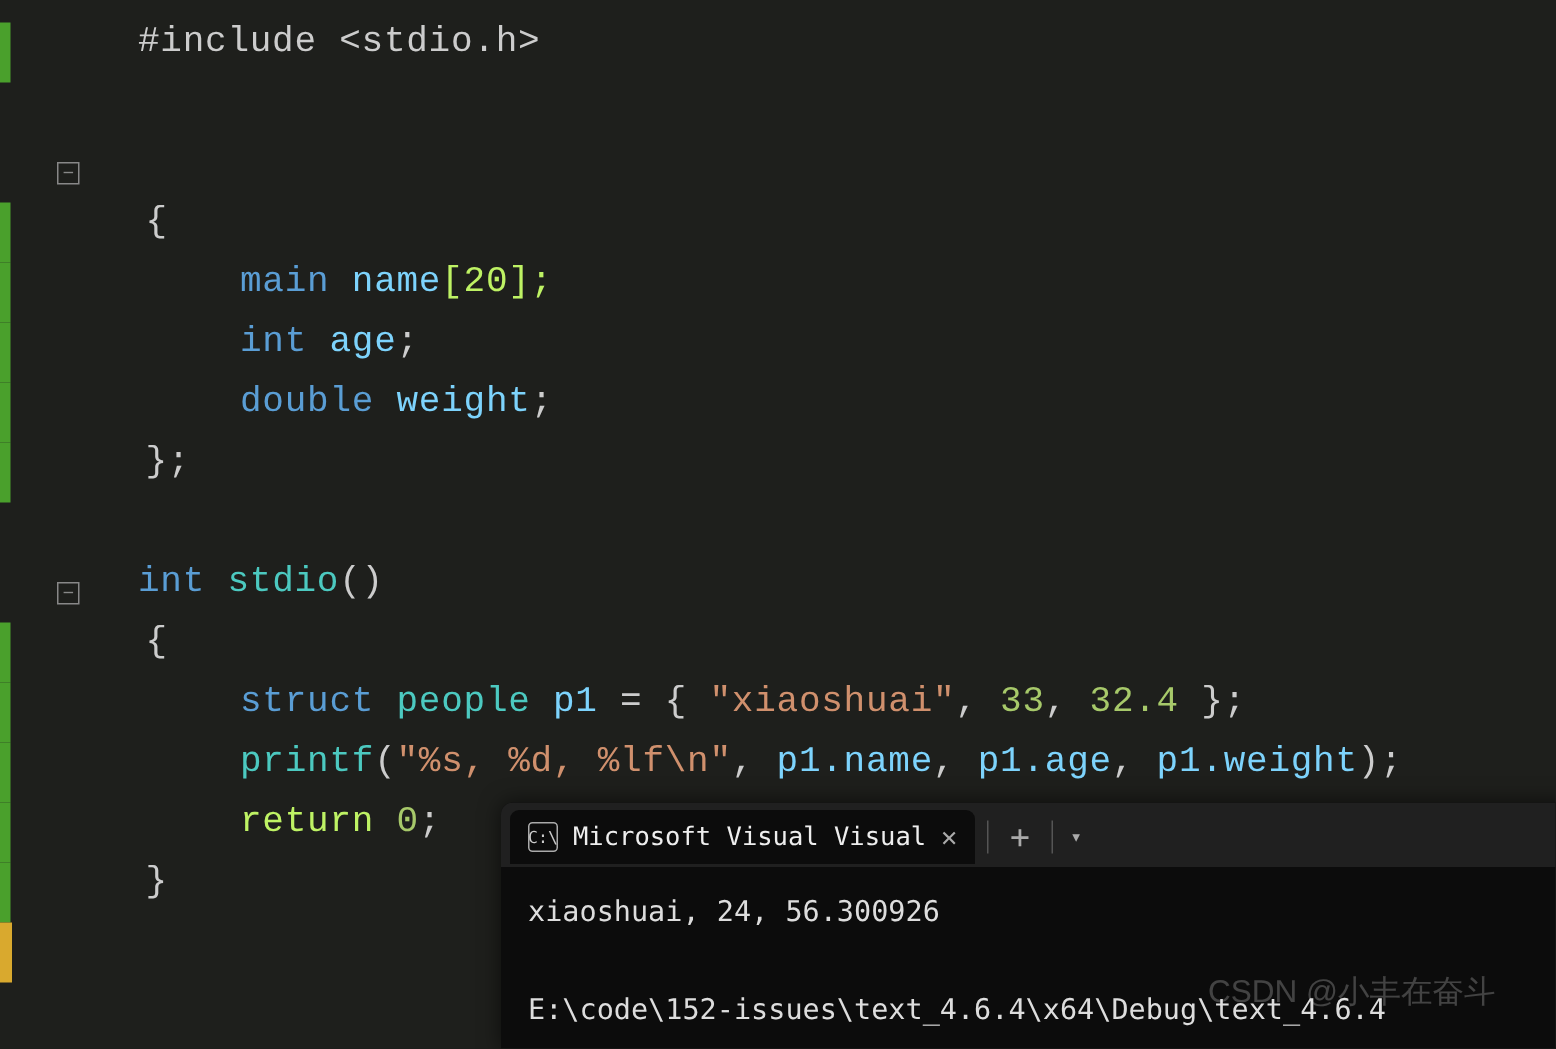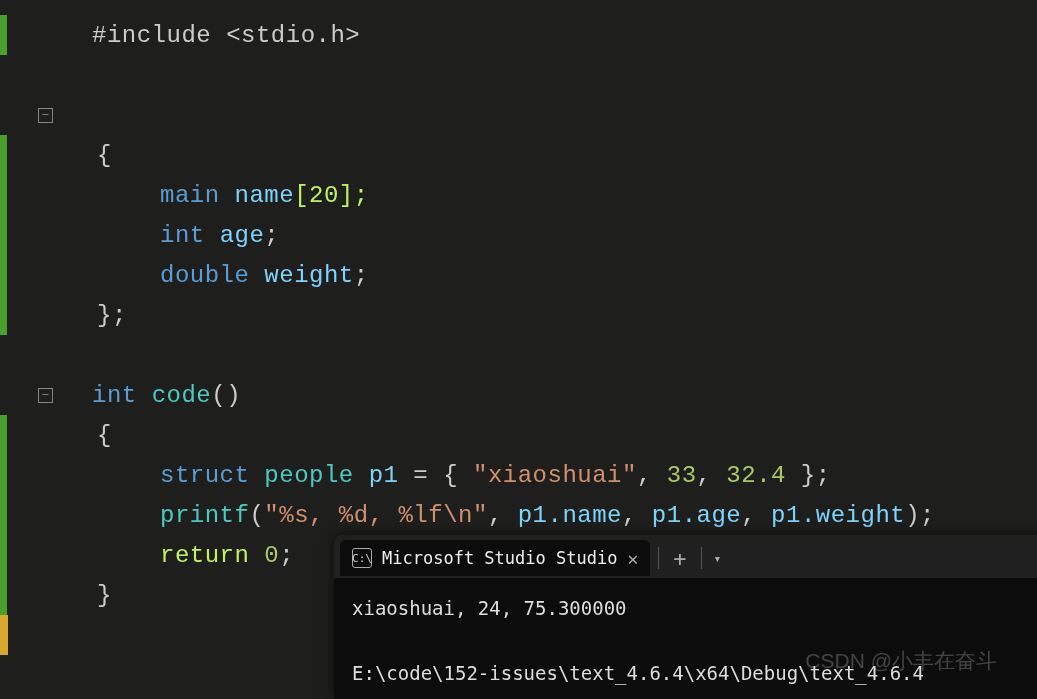--- a/index.html
+++ b/index.html
@@ -1,17 +1,17 @@
 <!DOCTYPE html>
 <html><head>
 <meta charset="utf-8">
 <style>
 html,body{margin:0;padding:0;background:#1e1f1c;font-family:Consolas,'Courier New',monospace;font-size:24px;color:#ccc;overflow:hidden;width:1037px;height:699px;position:relative}
 .editor{position:absolute;left:0;top:0;right:0;bottom:0;padding-top:15px}
-.line{display:flex;align-items:center;height:40px}
+.line{display:flex;align-items:flex-start;height:40px}
 .gutter{width:57px;flex:none;display:flex;align-items:stretch;height:40px;position:relative}
 .bar{width:8px;height:100%}
 .bar.green{background:#4aa02c}
 .bar.yellow{background:#d9a92e}
 .bar.spacer{background:transparent;width:8px}
 .gutter-fold{width:49px;display:flex;align-items:center;justify-content:flex-end;padding-right:4px;box-sizing:border-box}
 .fold-box{width:13px;height:13px;border:1px solid #888;display:flex;align-items:center;justify-content:center;font-size:13px;line-height:1;color:#888;cursor:pointer}
 .codecol{padding-left:35px;white-space:pre;letter-spacing:0.5px}
 .lvl1{padding-left:35px}
 .lvl1b{padding-left:40px}
@@ -113,21 +113,21 @@
     </div>
 
 <div class="line">
       <div class="gutter">
         <div class="bar spacer"></div>
         <div class="bar spacer"></div>
         <div class="gutter-fold">
           <div class="fold-box">−</div>
         </div>
       </div>
-      <div class="codecol lvl1"><span class="kw">int</span> <span class="id">code</span><span class="br">()</span></div>
+      <div class="codecol lvl1"><span class="kw">int</span> <span class="id">stdio</span><span class="br">()</span></div>
     </div>
 
 <div class="line">
       <div class="gutter">
         <div class="bar green"></div>
         <div class="bar spacer"></div>
         <div class="gutter-fold"></div>
       </div>
       <div class="codecol lvl1b"><span class="br">{</span></div>
     </div>
@@ -173,26 +173,26 @@
         <div class="bar yellow"></div>
       </div>
     </div>
 
 </div>
 
 <div class="terminal">
   <div class="t-tabs">
     <div class="t-tab">
       <span class="t-icon">C:\</span>
-      <span>Microsoft Studio Studio</span>
+      <span>Microsoft Visual Visual</span>
       <span class="t-close">✕</span>
     </div>
     <div class="t-divider"></div>
     <div class="t-add">+</div>
     <div class="t-divider"></div>
     <div class="t-car">▾</div>
   </div>
-  <div class="t-body"><span>xiaoshuai, 24, 75.300000</span>
+  <div class="t-body"><span>xiaoshuai, 24, 56.300926</span>
 
 <span>E:\code\152-issues\text_4.6.4\x64\Debug\text_4.6.4</span></div>
 </div>
 
 <div class="watermark">CSDN @小丰在奋斗</div>
 
 </body></html>

